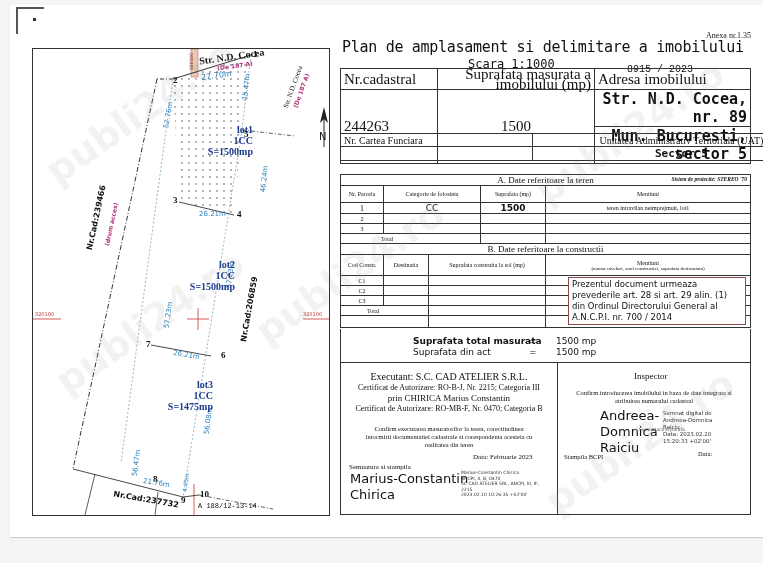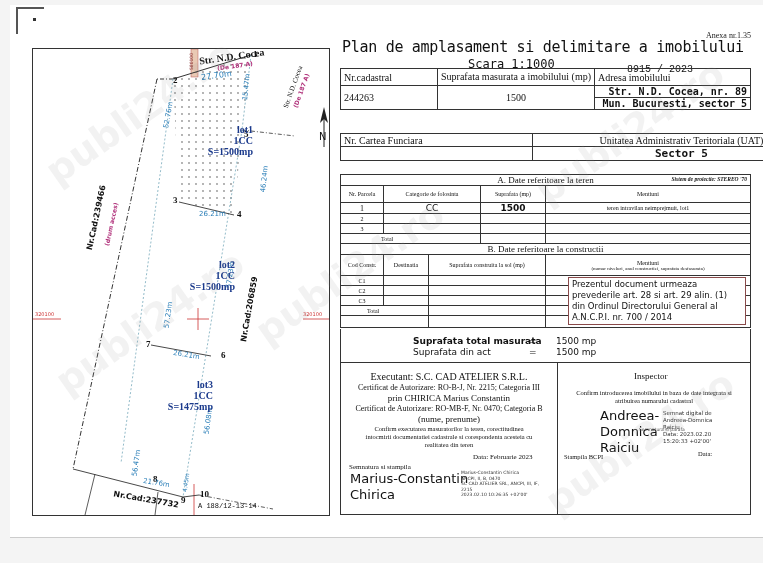--- a/index.html
+++ b/index.html
@@ -14,21 +14,21 @@
   .lbl{position:absolute;white-space:nowrap;font-family:"DejaVu Sans",sans-serif;}
   .lotlbl{position:absolute;text-align:right;font-family:"Liberation Serif",serif;color:#1b3a8c;font-size:10px;line-height:11px;font-weight:bold;}
   
   .anexa{position:absolute;left:706px;top:31px;font-size:8px;color:#222;}
   .title{position:absolute;left:342px;top:38px;font-family:"DejaVu Sans Mono",monospace;font-size:15px;letter-spacing:-0.3px;}
   .scara{position:absolute;left:468px;top:57px;font-family:"DejaVu Sans Mono",monospace;font-size:12px;}
   .regno{position:absolute;left:627px;top:64px;font-family:Liberation Mono, monospace;font-size:10px;}
   table{border-collapse:collapse;position:absolute;}
   td{border:1px solid #333;padding:0 3px;font-size:9px;vertical-align:middle;}
   .t1{left:340px;top:68px;width:411px;}
-  .t1 td{height:16px;font-size:10px;}
+  .t1 td{height:16px;font-size:15px;}
   .mono{font-family:"DejaVu Sans Mono",monospace;font-weight:bold;font-size:10px;}
   .t2{left:340px;top:133px;width:491px;}
   .t2 td{height:12px;font-size:10px;}
   .t3{left:340px;top:174px;width:411px;}
   .t3 td{font-size:6px;text-align:center;height:9px;padding:0 2px;}
   .t3 .hdr{font-size:9px;}
   .note{position:absolute;left:568px;top:277px;width:170px;border:1px solid #8a4a4a;background:#fff;font-family:"DejaVu Sans",sans-serif;font-size:8.5px;line-height:11px;padding:1px 3px;}
   .sumbox{position:absolute;left:340px;top:329px;width:409px;height:33px;border:1px solid #333;border-top:none;}
   .sum{position:absolute;font-family:"DejaVu Sans",sans-serif;font-size:9px;}
   .sigbox{position:absolute;left:340px;top:362px;width:409px;height:151px;border:1px solid #333;}
@@ -269,21 +269,20 @@
   <div class="sum" style="left:215px;top:18px;">1500 mp</div>
 </div>
 
 <div class="sigbox">
   <div class="sigdiv"></div>
 
   <div class="ex" style="top:9px;font-size:10px;">Executant: S.C. CAD ATELIER S.R.L.</div>
   <div class="ex" style="top:20px;">Certificat de Autorizare: RO-B-J, Nr. 2215; Categoria III</div>
   <div class="ex" style="top:30px;font-size:9px;">prin CHIRICA Marius Constantin</div>
   <div class="ex" style="top:41px;">Certificat de Autorizare: RO-MB-F, Nr. 0470; Categoria B</div>
-  <div class="ex" style="top:51px;font-size:9px;">(nume, prenume)</div>
   <div class="ex" style="top:62px;font-size:6.5px;line-height:8px;padding:0 22px;box-sizing:border-box;">Confirm executarea masuratorilor la teren, corectitudinea intocmirii documentatiei cadastrale si corespondenta acesteia cu realitatea din teren</div>
   <div class="lbl" style="left:8px;top:100px;font-size:7px;font-family:'Liberation Serif',serif;">Semnatura si stampila</div>
   <div class="lbl" style="left:132px;top:90px;font-size:7px;font-family:'Liberation Serif',serif;">Data: Februarie 2023</div>
   <div class="lbl big" style="left:9px;top:108px;">Marius-Constantin</div>
   <div class="lbl big" style="left:9px;top:124px;">Chirica</div>
   <div class="lbl tiny" style="left:120px;top:107px;">
     <div>Marius-Constantin Chirica</div>
     <div>ANCPI, II, B, 0470</div>
     <div>SC CAD ATELIER SRL, ANCPI, III, IF,</div>
     <div>2215</div>

